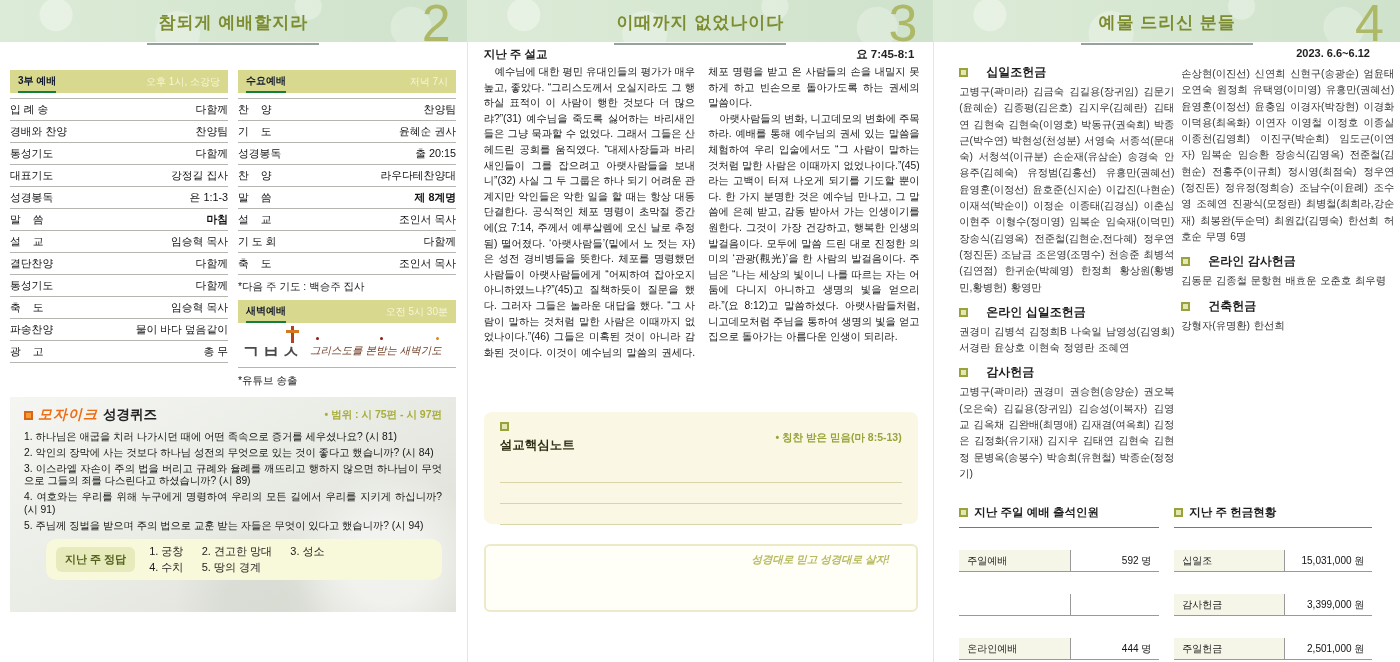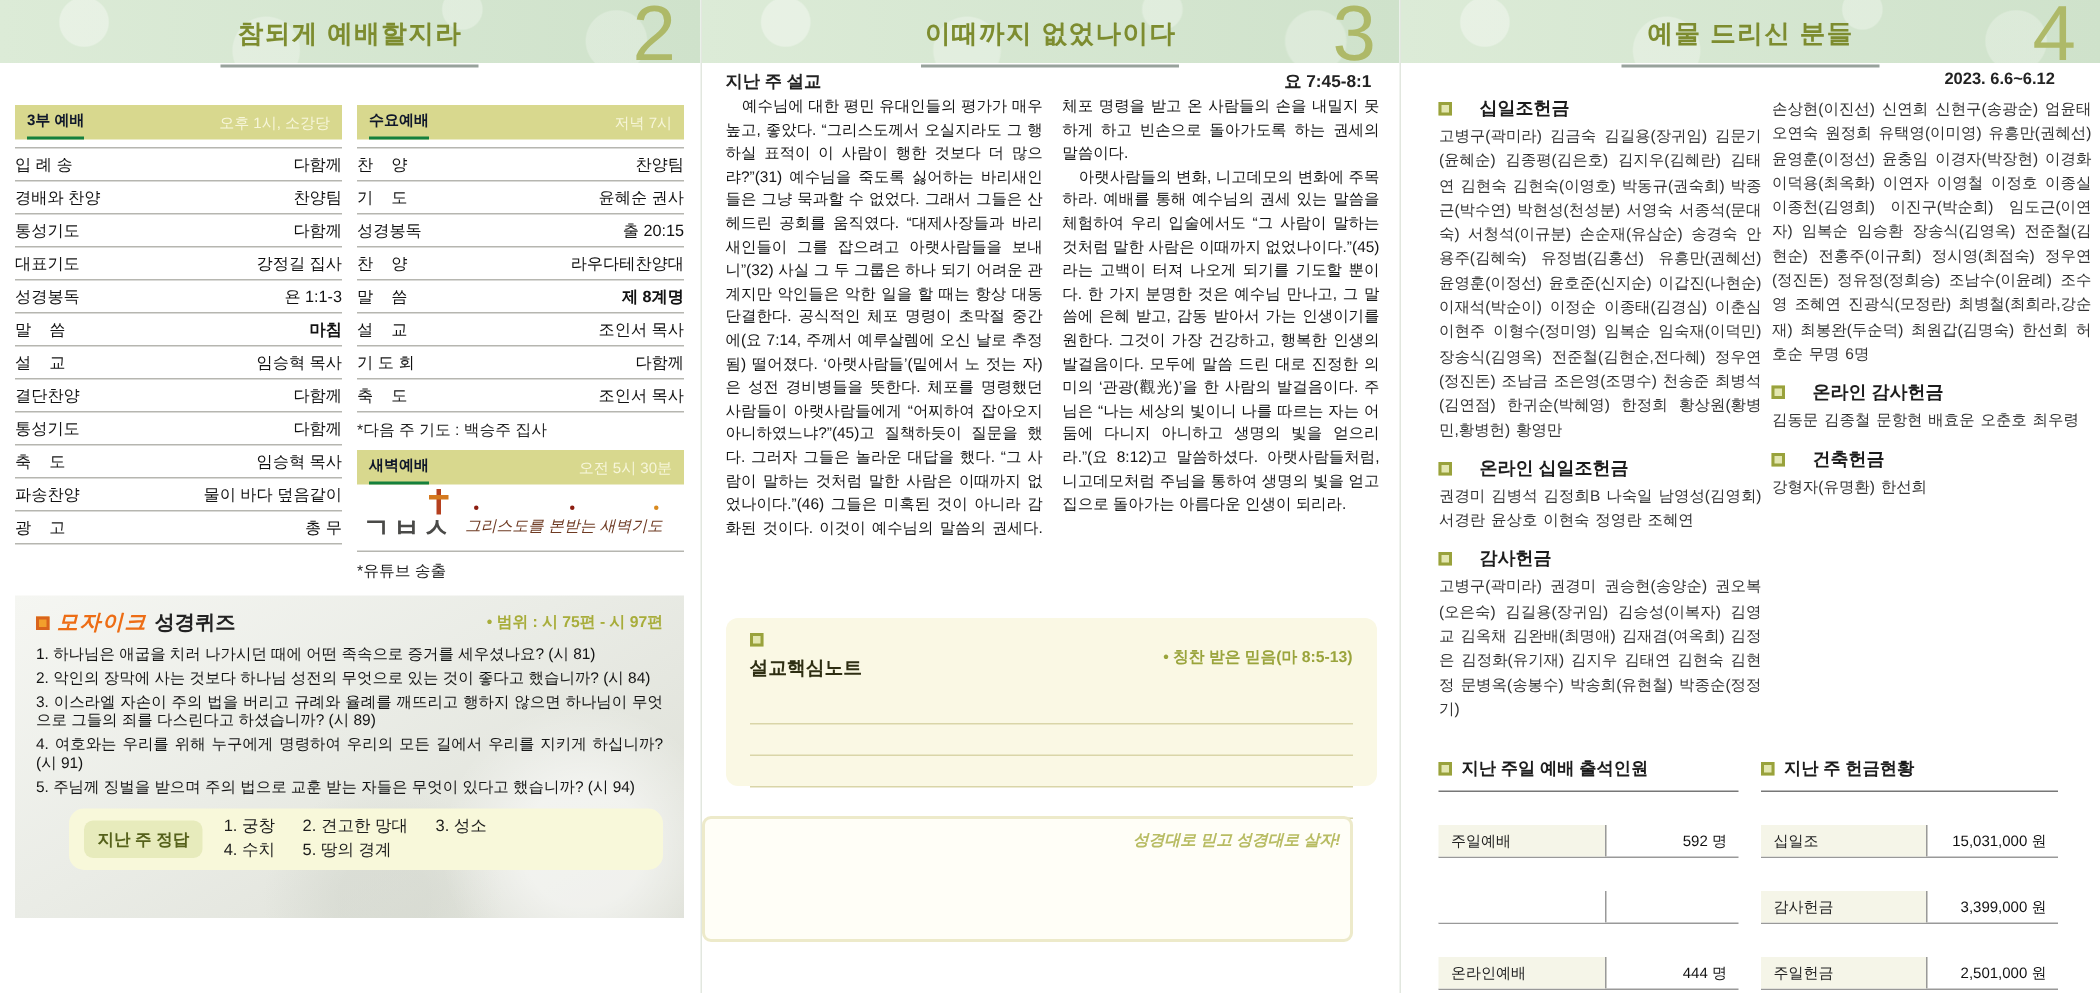--- a/index.html
+++ b/index.html
@@ -70,21 +70,21 @@
   .sermon{position:absolute;left:16px;top:64px;width:436px;height:345px;column-count:2;column-gap:13px;
     font-size:10.3px;line-height:15.6px;text-align:justify;color:#161616;}
   .sermon p{margin:0;text-indent:11px;}
   .notebox{position:absolute;left:16px;top:412px;width:434px;height:112px;background:#faf8e4;border-radius:8px;box-sizing:border-box;padding:10px 16px;}
   .nb-head{display:flex;justify-content:space-between;align-items:center;}
   .nb-title{display:flex;align-items:flex-start;gap:6px;font-weight:700;font-size:12.5px;color:#2e2e12;flex-direction:column;}
   .gbullet{width:9px;height:9px;background:#e3e7b0;border:2px solid #99a23c;box-sizing:border-box;display:inline-block;}
   .nb-topic{color:#9aa43c;font-weight:bold;font-size:10.5px;}
   .nline{height:20px;border-bottom:1px solid #d9d5a8;}
   .nlines{margin-top:8px;}
-  .membox{position:absolute;left:0;top:544px;width:434px;height:84px;background:#fffef7;border:2px solid #edeaca;border-radius:6px;box-sizing:border-box;padding:7px 6px;}
+  .membox{position:absolute;left:16px;top:544px;width:434px;height:68px;background:#fffef7;border:2px solid #edeaca;border-radius:6px;box-sizing:border-box;padding:7px 26px;}
   .slogan{float:right;color:#b8bc63;font-style:italic;font-weight:bold;font-size:10.5px;}
   .mb-title{display:flex;align-items:center;gap:6px;font-weight:800;font-size:12.5px;color:#2e2e12;margin-top:12px;clear:left;}
   .verse{margin:6px 0 0;font-size:10.8px;line-height:1.55;color:#222;text-align:justify;}
 
   
   .p4-date{position:absolute;right:30px;top:47px;font-weight:bold;font-size:11px;color:#222;}
   .p4-left{position:absolute;left:25px;top:64px;width:215px;}
   .p4-right{position:absolute;left:247px;top:66px;width:213px;}
   .sec-h{display:flex;align-items:center;gap:18px;font-size:12px;font-weight:bold;color:#1c1c1c;margin-top:8px;}
   .sec-h:first-child{margin-top:0;}

